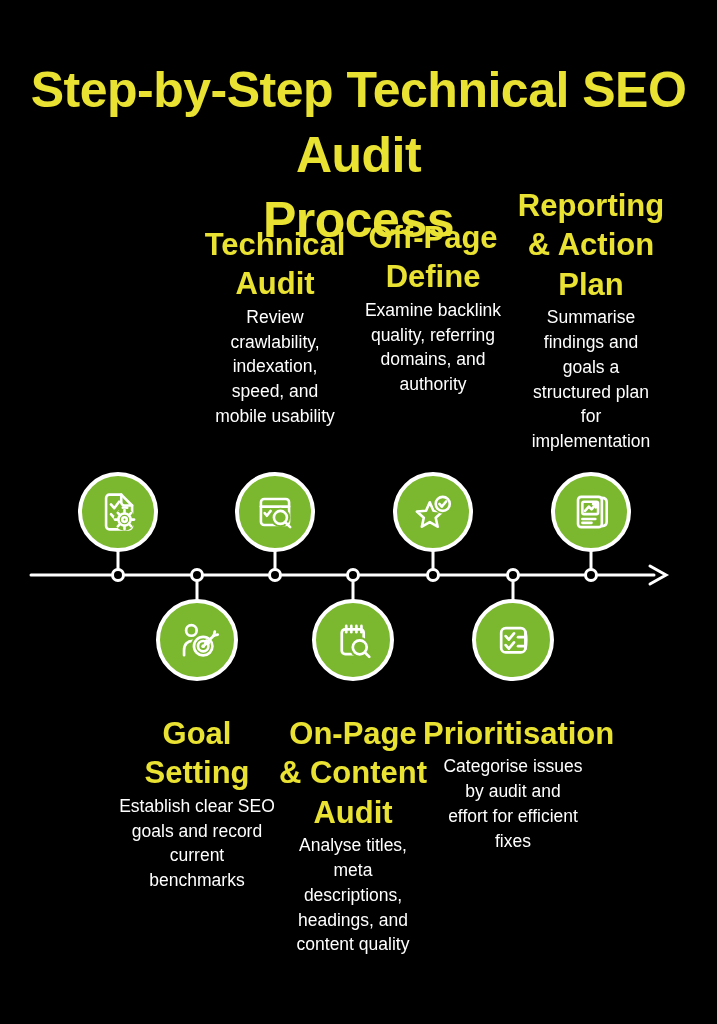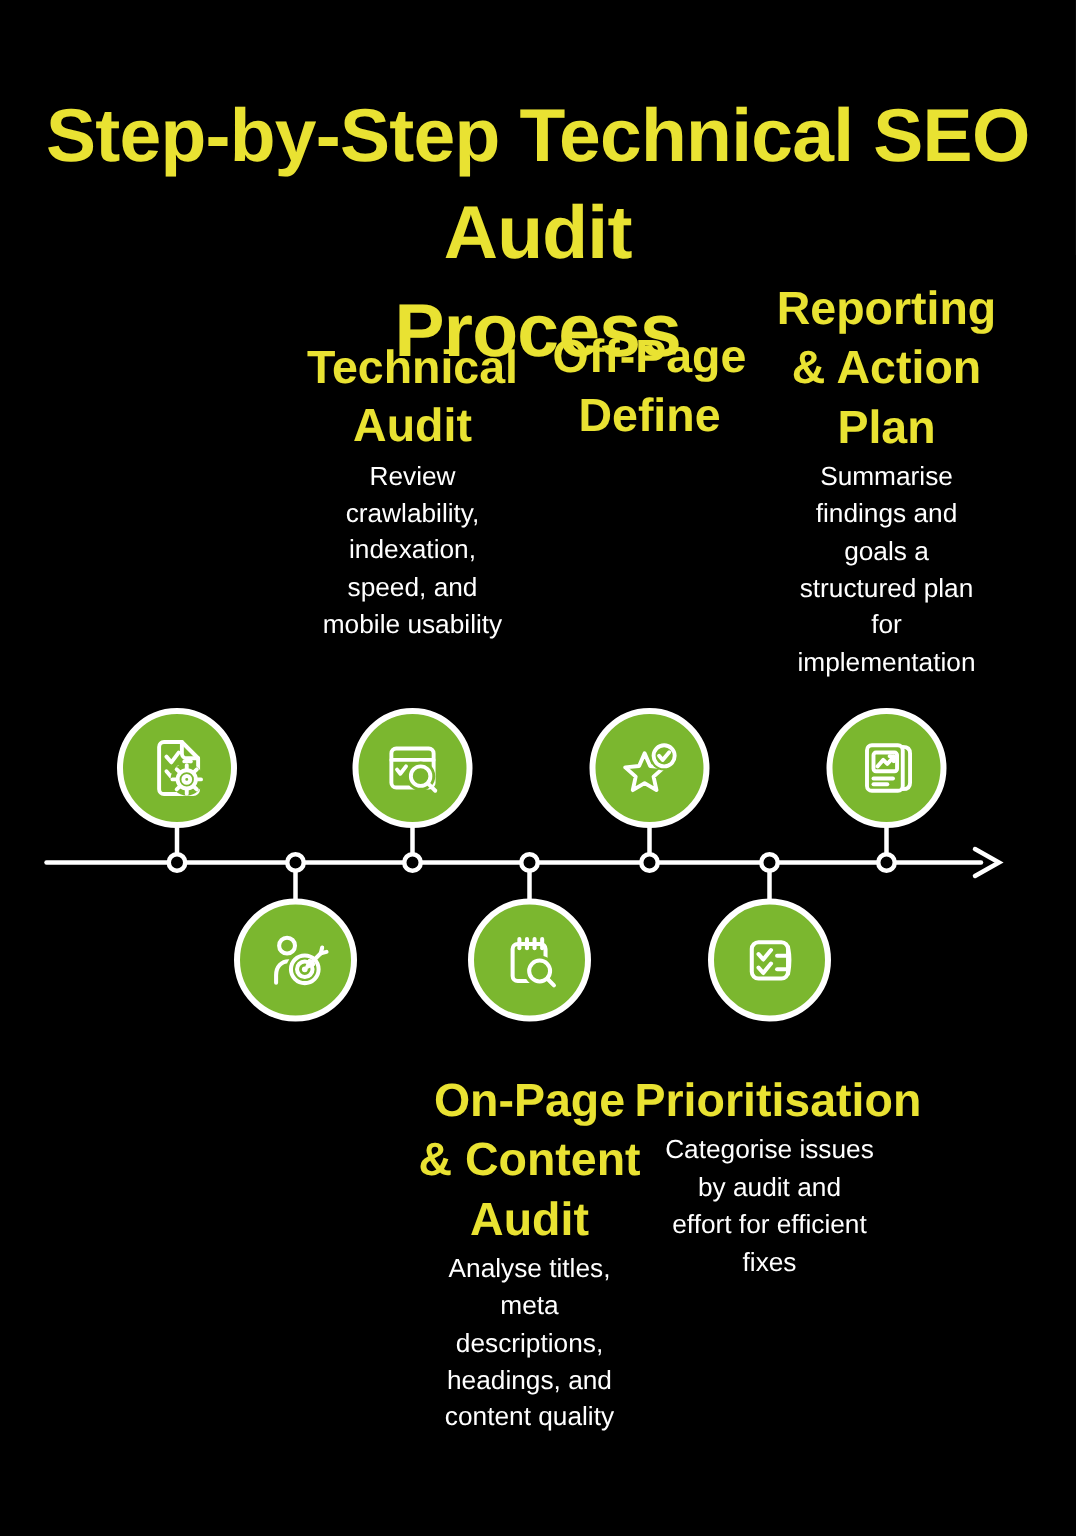--- a/index.html
+++ b/index.html
@@ -70,20 +70,24 @@
 Audit</div>
     <div class="step-desc">Review
 crawlability,
 indexation,
 speed, and
 mobile usability</div>
   </div>
   <div class="step" style="left:343px;top:218px;">
     <div class="step-title">Off-Page
 Define</div>
+    <div class="step-desc">Examine backlink
+quality, referring
+domains, and
+authority</div>
   </div>
   <div class="step" style="left:501px;top:186px;">
     <div class="step-title">Reporting
 &amp; Action
 Plan</div>
     <div class="step-desc">Summarise
 findings and
 goals a
 structured plan
 for
@@ -195,20 +199,28 @@
     <svg width="54" height="54" viewBox="0 0 48 48">
       <rect class="ico" x="13.5" y="13.5" width="21.5" height="21.5" rx="4"></rect>
       <path class="ico" d="M35 16.5 q1.6 7.5 0 15.5"></path>
       <path class="ico" d="M17.5 20.5 l2.8 3.2 4.6 -5.6"></path>
       <line class="ico" x1="28.5" y1="21.5" x2="34" y2="21.5"></line>
       <path class="ico" d="M17.5 28.5 l2.8 3.2 4.6 -5.6"></path>
       <line class="ico" x1="28.5" y1="29.5" x2="34" y2="29.5"></line>
     </svg>
   </div>
 
+  <div class="step" style="left:107px;top:714px;">
+    <div class="step-title">Goal
+Setting</div>
+    <div class="step-desc">Establish clear SEO
+goals and record
+current
+benchmarks</div>
+  </div>
   <div class="step" style="left:263px;top:714px;">
     <div class="step-title">On-Page
 &amp; Content
 Audit</div>
     <div class="step-desc">Analyse titles,
 meta
 descriptions,
 headings, and
 content quality</div>
   </div>

